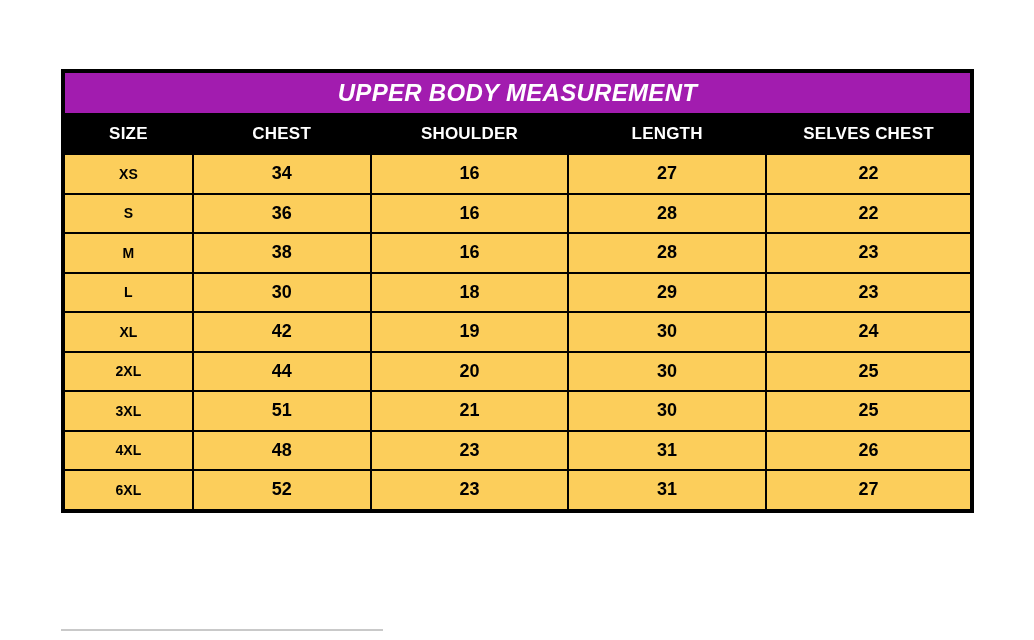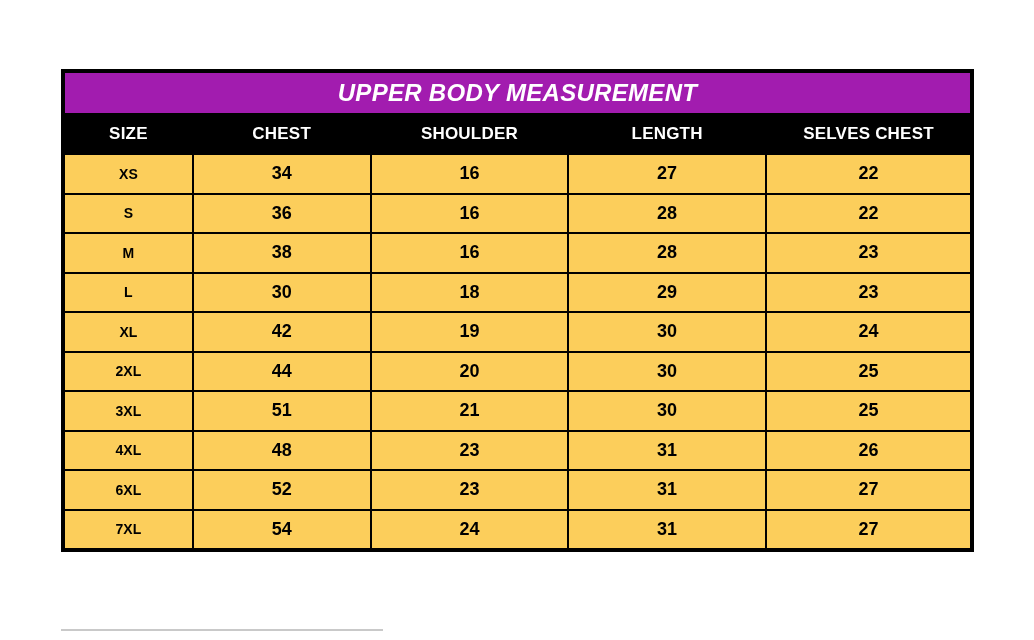--- a/index.html
+++ b/index.html
@@ -173,26 +173,19 @@
           <td>31</td>
           <td>26</td>
         </tr>
         <tr class="data-row">
           <td class="size-cell">6XL</td>
           <td>52</td>
           <td>23</td>
           <td>31</td>
           <td>27</td>
         </tr>
-        <tr class="data-row">
-          <td class="size-cell">7XL</td>
-          <td>54</td>
-          <td>24</td>
-          <td>31</td>
-          <td>27</td>
-        </tr>
       </tbody>
     </table>
   </div>
 
   <div class="bottom-line"></div>
 
 </div>
 
 </body></html>

